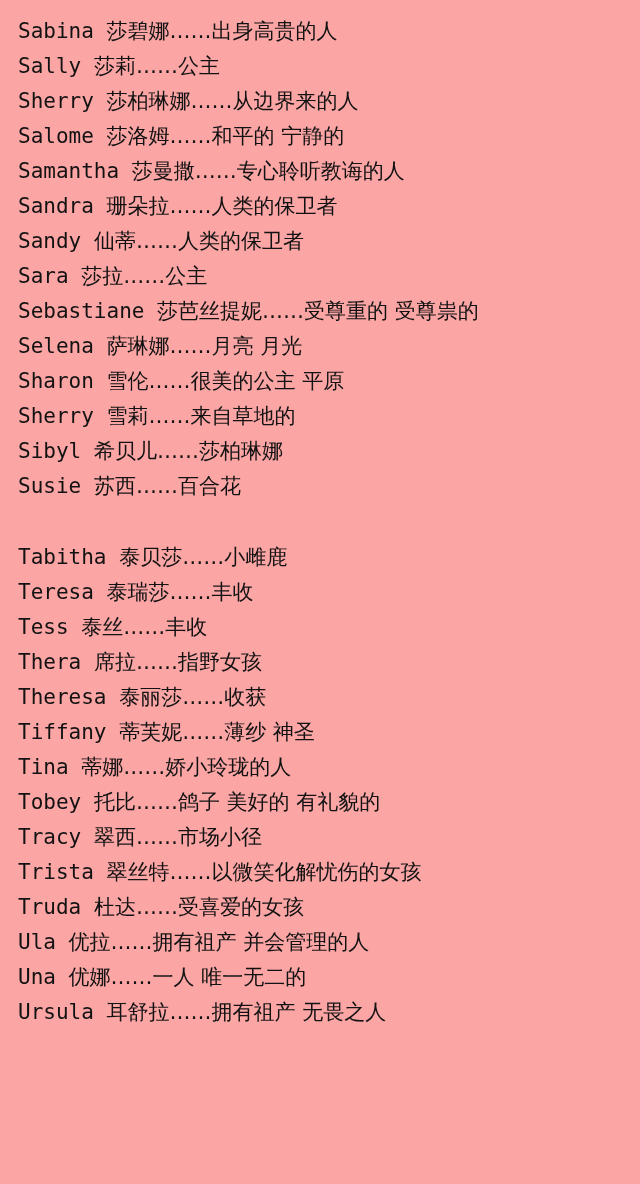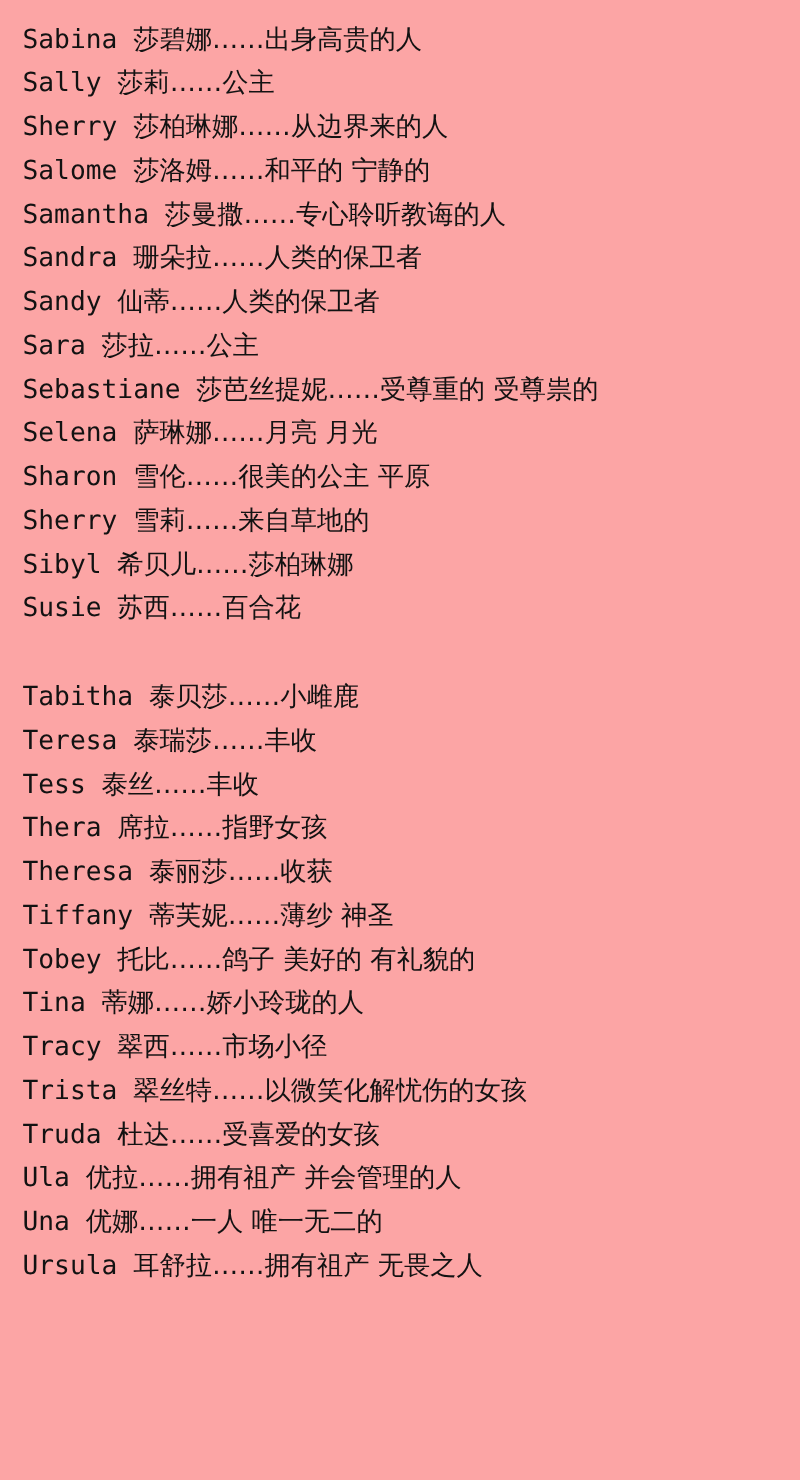--- a/index.html
+++ b/index.html
@@ -68,22 +68,22 @@
         <div class="entry"><span class="name">Susie</span> <span class="cn">苏西</span><span class="sep">……</span><span class="cn">百合花</span></div>
       </div>
       <div class="gap"></div>
       <div class="grp">
         <div class="entry"><span class="name">Tabitha</span> <span class="cn">泰贝莎</span><span class="sep">……</span><span class="cn">小雌鹿</span></div>
         <div class="entry"><span class="name">Teresa</span> <span class="cn">泰瑞莎</span><span class="sep">……</span><span class="cn">丰收</span></div>
         <div class="entry"><span class="name">Tess</span> <span class="cn">泰丝</span><span class="sep">……</span><span class="cn">丰收</span></div>
         <div class="entry"><span class="name">Thera</span> <span class="cn">席拉</span><span class="sep">……</span><span class="cn">指野女孩</span></div>
         <div class="entry"><span class="name">Theresa</span> <span class="cn">泰丽莎</span><span class="sep">……</span><span class="cn">收获</span></div>
         <div class="entry"><span class="name">Tiffany</span> <span class="cn">蒂芙妮</span><span class="sep">……</span><span class="cn">薄纱 神圣</span></div>
+        <div class="entry"><span class="name">Tina</span> <span class="cn">蒂娜</span><span class="sep">……</span><span class="cn">娇小玲珑的人</span></div>
         <div class="entry"><span class="name">Tobey</span> <span class="cn">托比</span><span class="sep">……</span><span class="cn">鸽子 美好的 有礼貌的</span></div>
-        <div class="entry"><span class="name">Tina</span> <span class="cn">蒂娜</span><span class="sep">……</span><span class="cn">娇小玲珑的人</span></div>
         <div class="entry"><span class="name">Tracy</span> <span class="cn">翠西</span><span class="sep">……</span><span class="cn">市场小径</span></div>
         <div class="entry"><span class="name">Trista</span> <span class="cn">翠丝特</span><span class="sep">……</span><span class="cn">以微笑化解忧伤的女孩</span></div>
         <div class="entry"><span class="name">Truda</span> <span class="cn">杜达</span><span class="sep">……</span><span class="cn">受喜爱的女孩</span></div>
         <div class="entry"><span class="name">Ula</span> <span class="cn">优拉</span><span class="sep">……</span><span class="cn">拥有祖产 并会管理的人</span></div>
         <div class="entry"><span class="name">Una</span> <span class="cn">优娜</span><span class="sep">……</span><span class="cn">一人 唯一无二的</span></div>
         <div class="entry"><span class="name">Ursula</span> <span class="cn">耳舒拉</span><span class="sep">……</span><span class="cn">拥有祖产 无畏之人</span></div>
       </div>
     </div>
 </div>
 

